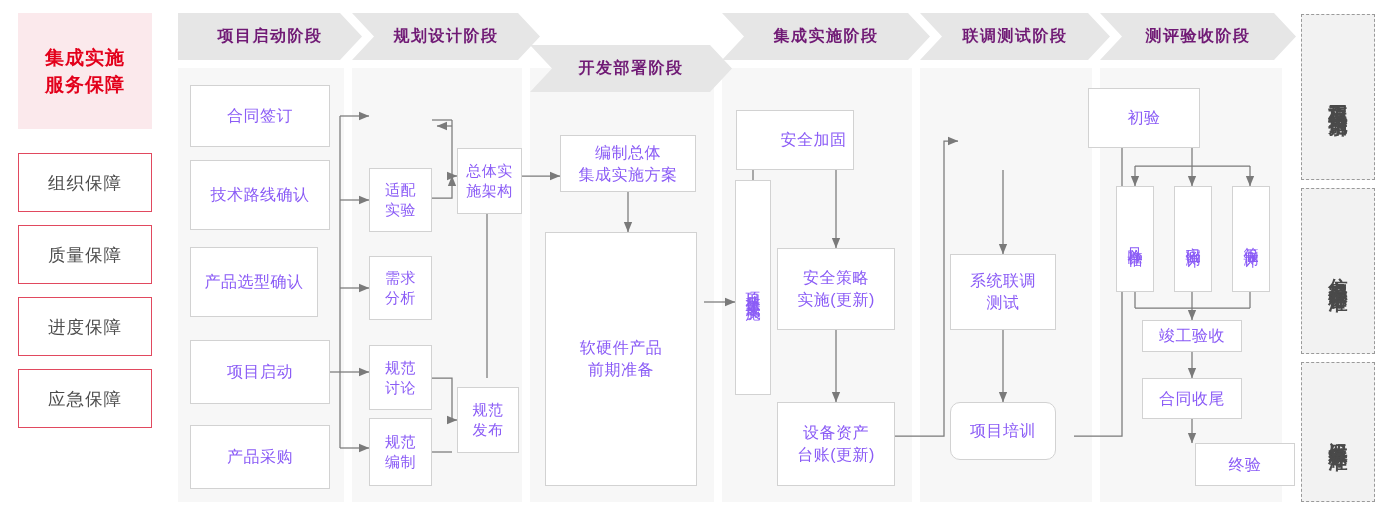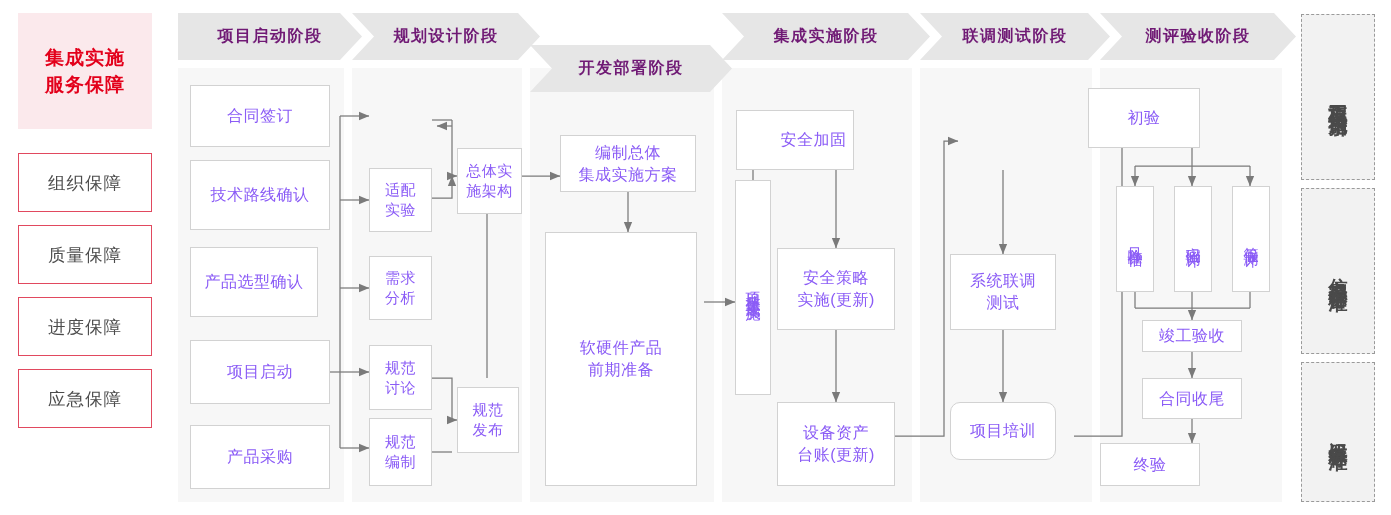--- a/index.html
+++ b/index.html
@@ -219,21 +219,21 @@
 测试</span>
     </div>
   <div class="node" style="left:950px;top:402px;width:106px;height:58px;border-radius:10px;">项目培训</div>
 
   <div class="node" style="left:1088px;top:88px;width:112px;height:60px;">初验</div>
   <div class="node vert sm" style="left:1116px;top:186px;width:38px;height:106px;">风险评估</div>
   <div class="node vert sm" style="left:1174px;top:186px;width:38px;height:106px;">密码测评</div>
   <div class="node vert sm" style="left:1232px;top:186px;width:38px;height:106px;">等保测评</div>
   <div class="node" style="left:1142px;top:320px;width:100px;height:32px;">竣工验收</div>
   <div class="node" style="left:1142px;top:378px;width:100px;height:41px;">合同收尾</div>
-  <div class="node" style="left:1100px;top:443px;width:100px;height:43px;">终验</div>
+  <div class="node" style="left:1195px;top:443px;width:100px;height:43px;">终验</div>
 
   <div class="std-box" style="left:1301px;top:14px;width:74px;height:166px;">
     <div class="std-text">工程项目实施指引</div>
   </div>
   <div class="std-box" style="left:1301px;top:188px;width:74px;height:166px;">
     <div class="std-text">信息安全保密标准</div>
   </div>
   <div class="std-box" style="left:1301px;top:362px;width:74px;height:140px;">
     <div class="std-text">运维服务标准</div>
   </div>

